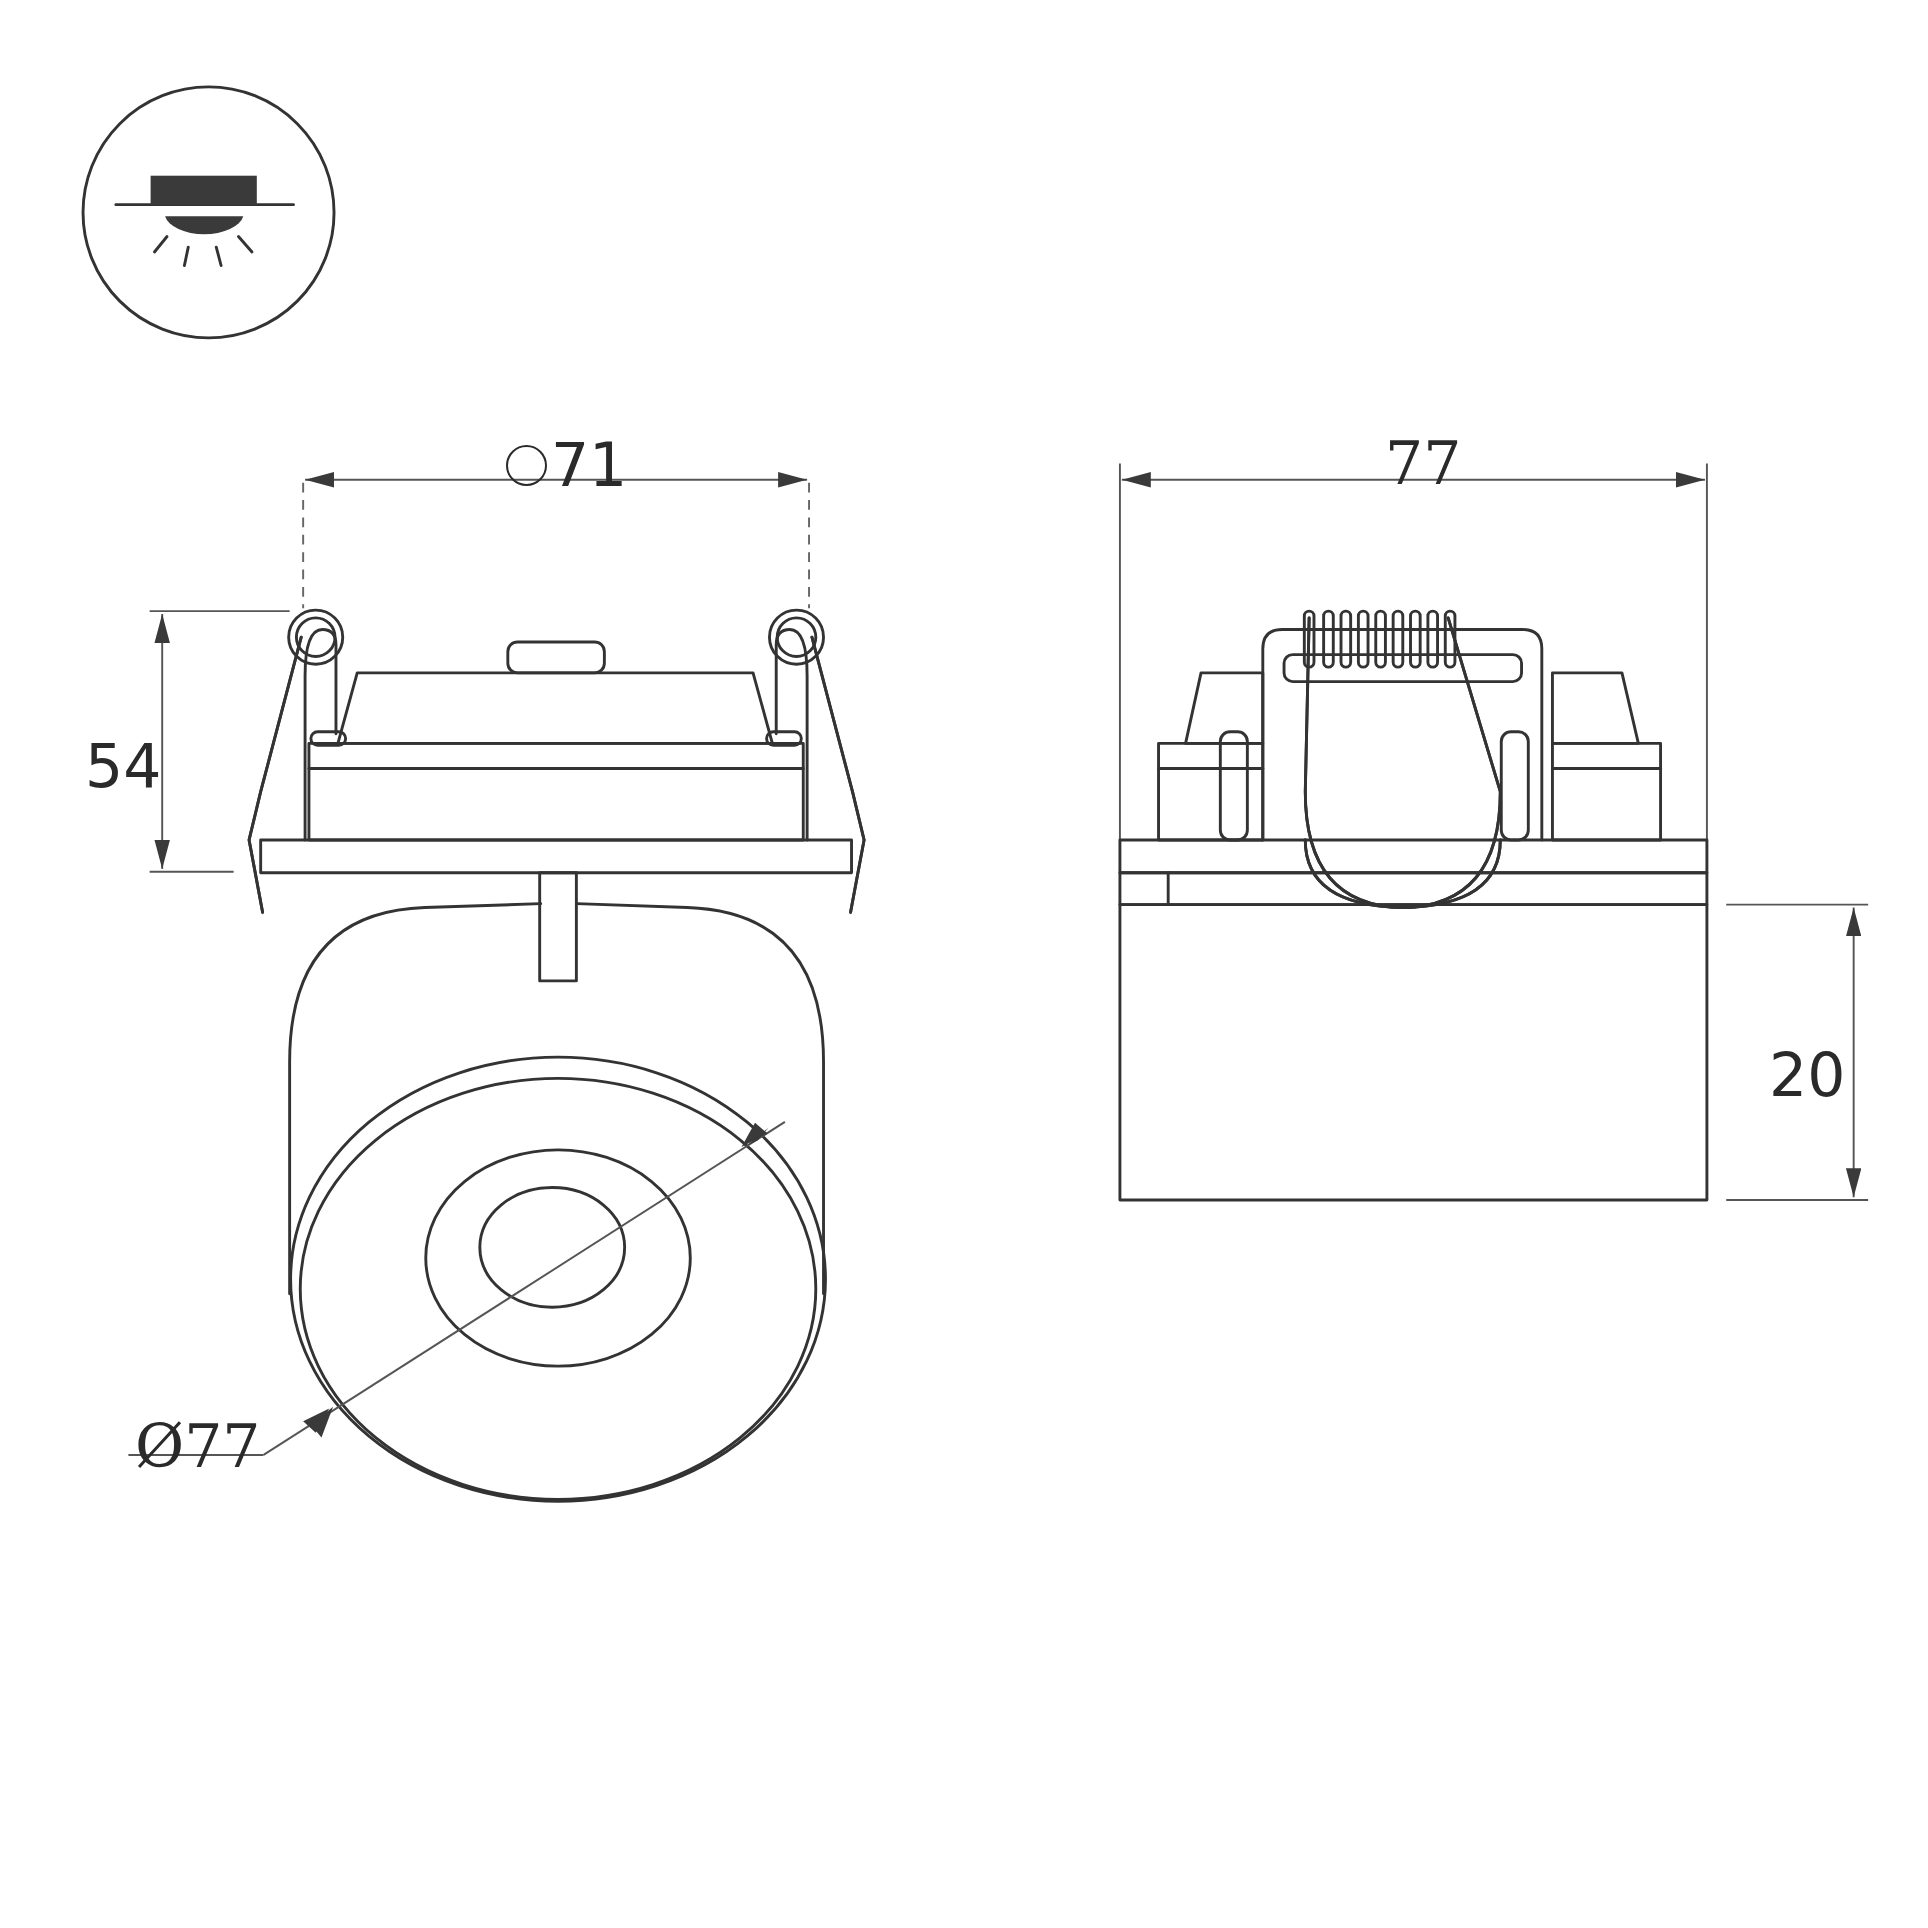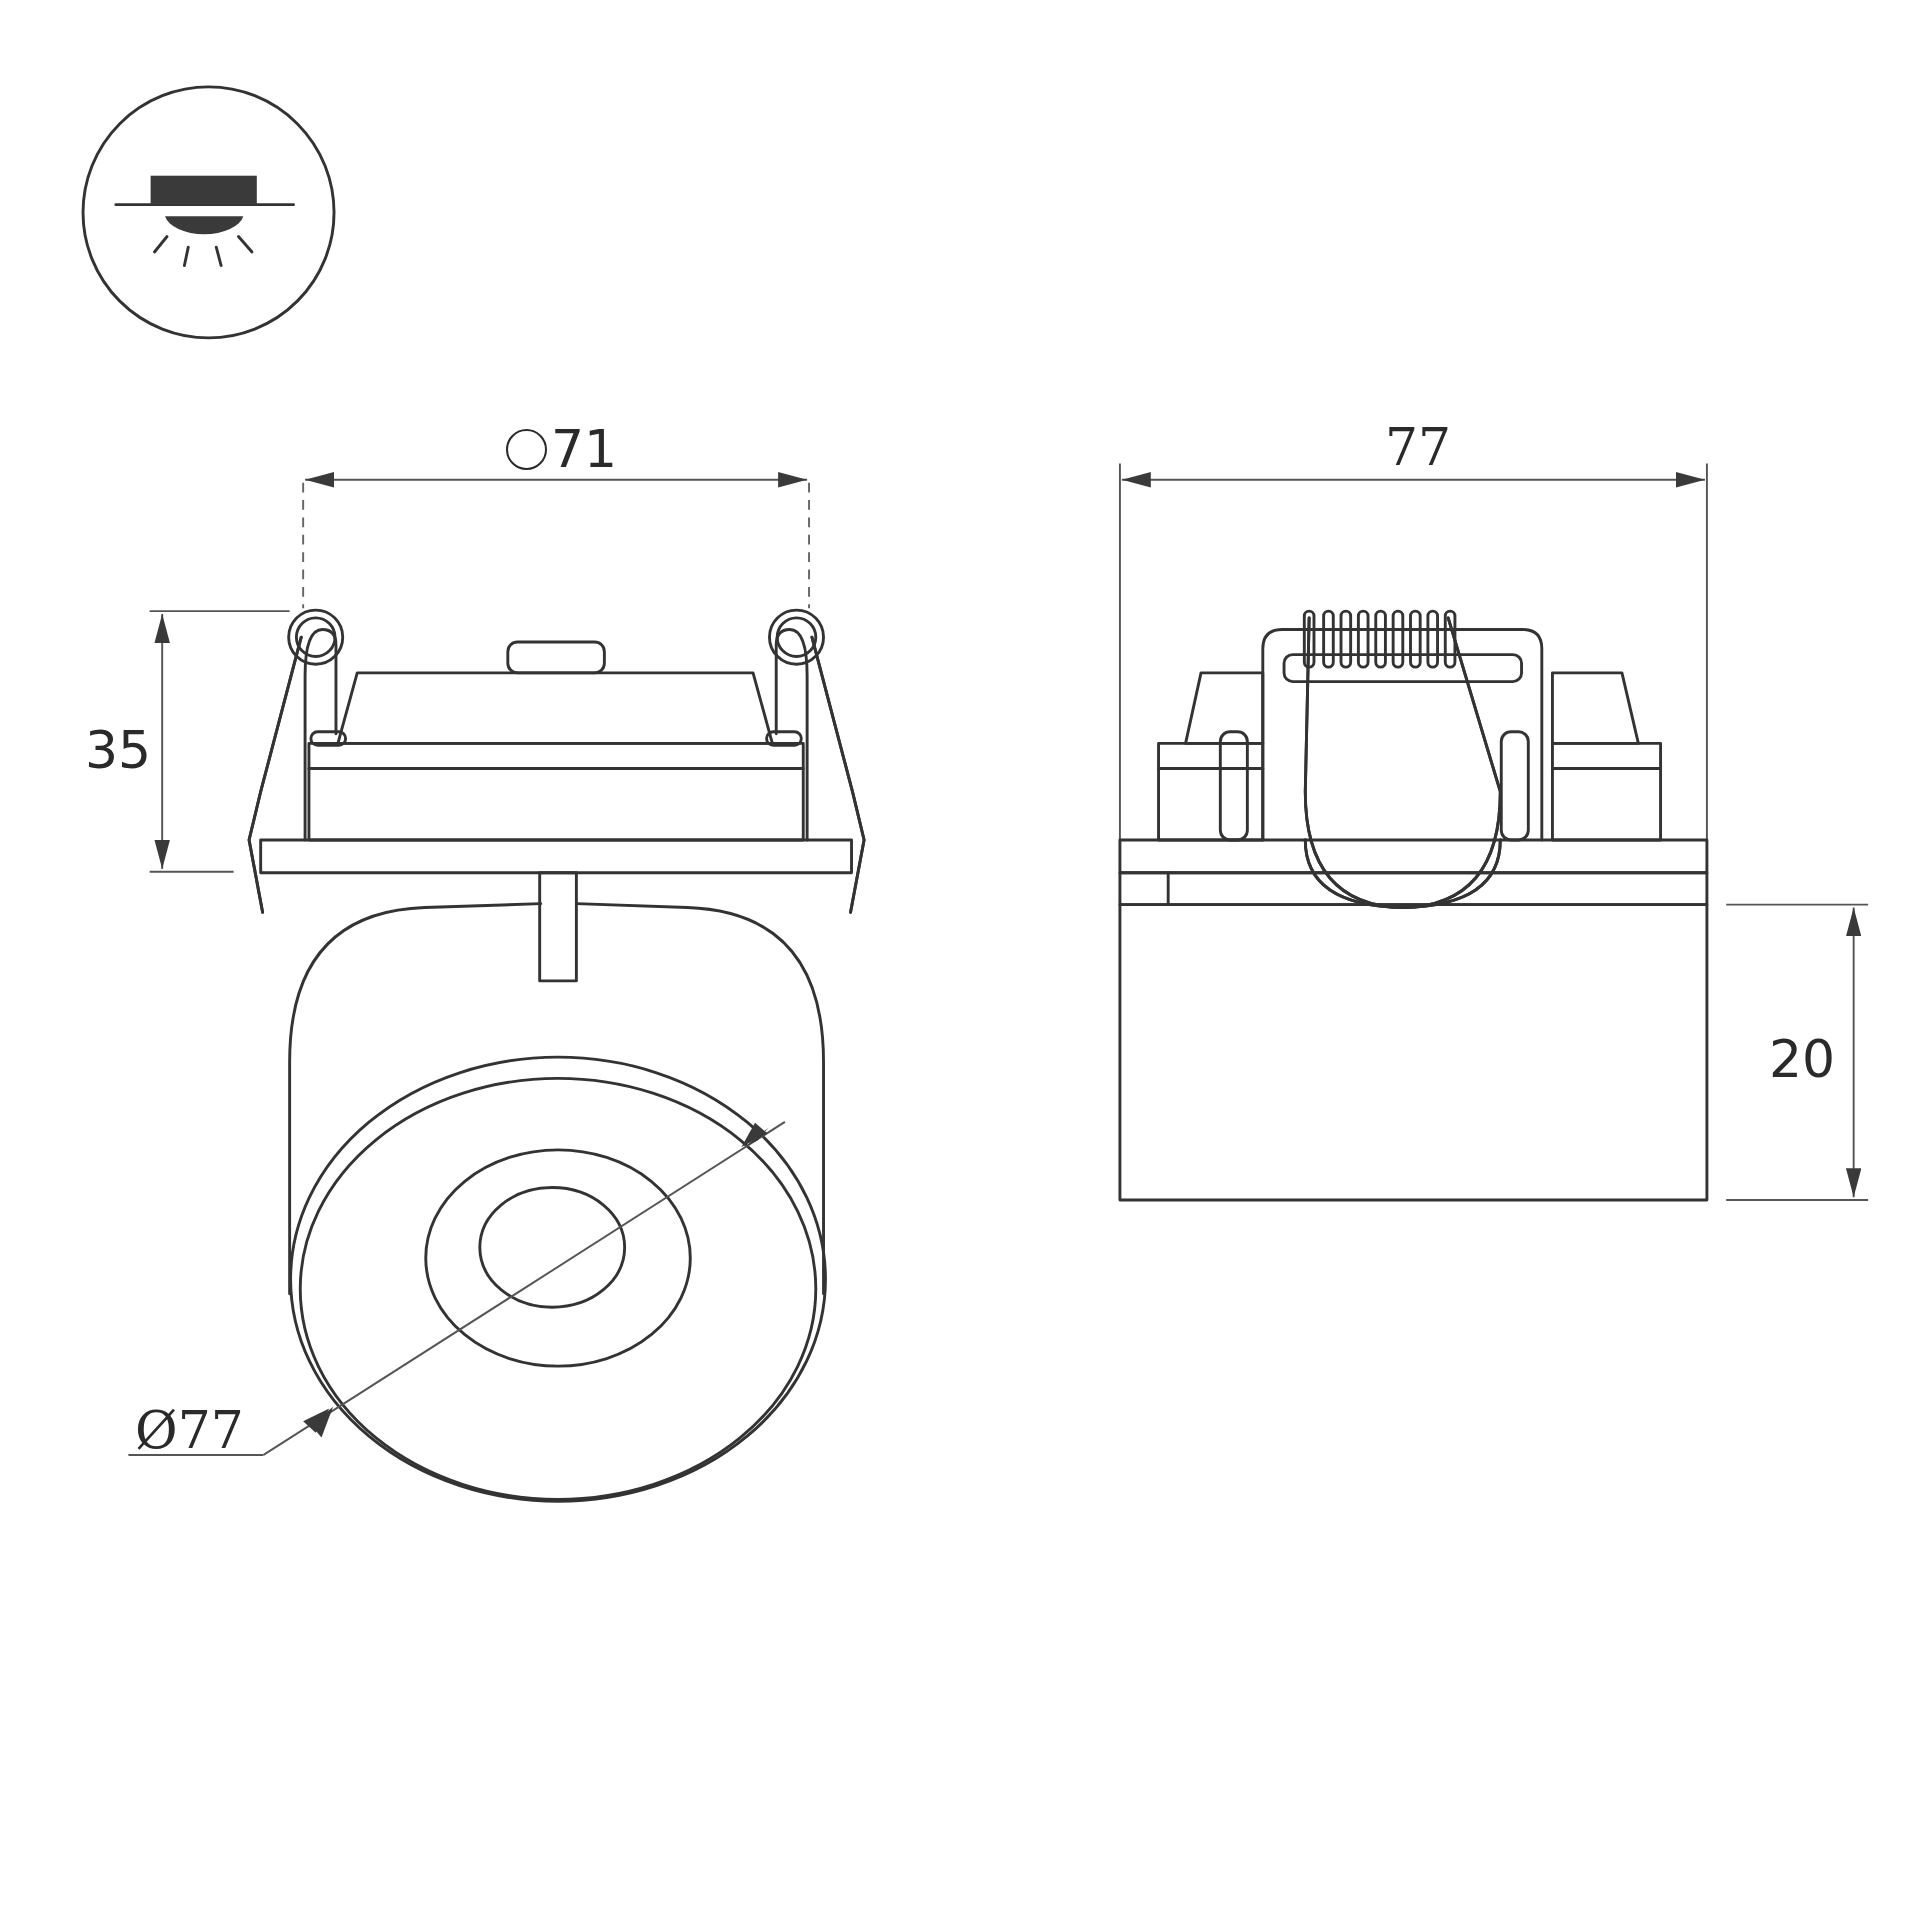--- a/index.html
+++ b/index.html
@@ -2,21 +2,21 @@
 <html><head>
   <meta charset="utf-8">
   <style>
     html, body { margin: 0; padding: 0; background: #ffffff; }
     body { width: 1928px; height: 1928px; position: relative; overflow: hidden; }
     svg { position: absolute; left: 0; top: 0; }
     .ln { fill: none; stroke: #333333; stroke-width: 3; stroke-linejoin: round; stroke-linecap: round; }
     .thin { fill: none; stroke: #555555; stroke-width: 2; }
     .dash { fill: none; stroke: #666666; stroke-width: 2; stroke-dasharray: 10 8; }
     .fill { fill: #3a3a3a; stroke: none; }
-    .label { position: absolute; color: #2a2a2a; font-family: "DejaVu Sans", sans-serif; font-size: 52px; line-height: 1; white-space: nowrap; }
+    .label { position: absolute; color: #2a2a2a; font-family: "DejaVu Sans", sans-serif; font-size: 60px; line-height: 1; white-space: nowrap; margin-top: 12px; }
     .serif { font-family: "DejaVu Serif", serif; }
   </style>
 </head>
 <body>
 
 <svg width="1928" height="1928" viewBox="0 0 1997 1997">
   <defs>
     <marker id="arr" viewBox="0 0 10 10" refX="10" refY="5" markerWidth="10" markerHeight="10" markerUnits="userSpaceOnUse" orient="auto-start-reverse">
       <path d="M0,0 L10,5 L0,10 z" fill="#3a3a3a"></path>
     </marker>
@@ -133,17 +133,17 @@
     <path d="M1352,870 Q1352,938 1453,940 Q1554,938 1554,870" class="ln" stroke-width="14" stroke="#333"></path>
     <path d="M1352,870 Q1352,938 1453,940 Q1554,938 1554,870" class="ln" stroke-width="8" stroke="#fff"></path>
 
     <rect x="1160" y="937" width="608" height="306" class="ln"></rect>
   </g>
 </svg>
 
 <div class="label" style="left:506px; top:423px;">
   <span style="display:inline-block;width:37px;height:37px;border:2.9px solid #2a2a2a;border-radius:50%;vertical-align:middle;margin-right:3.9px;position:relative;top:-3.9px;"></span><span>71</span>
 </div>
-<div class="label" style="left:85px; top:724px;">35</div>
+<div class="label" style="left:85px; top:724px;">54</div>
 <div class="label serif" style="left:135px; top:1404px;">Ø77</div>
 <div class="label serif" style="left:1385px; top:421px;">77</div>
 <div class="label" style="left:1769px; top:1033px;">20</div>
 
 
 </body></html>

